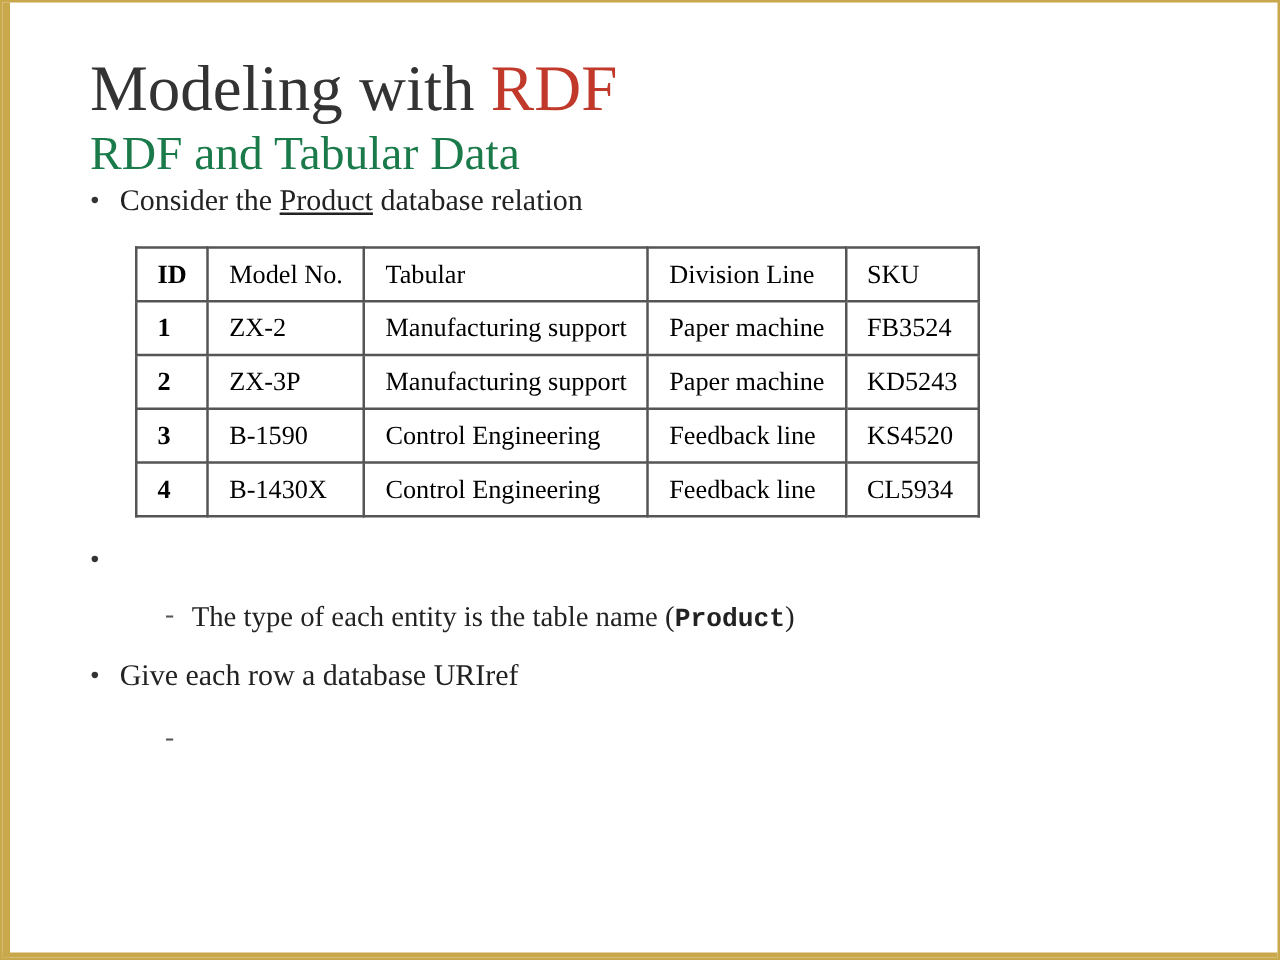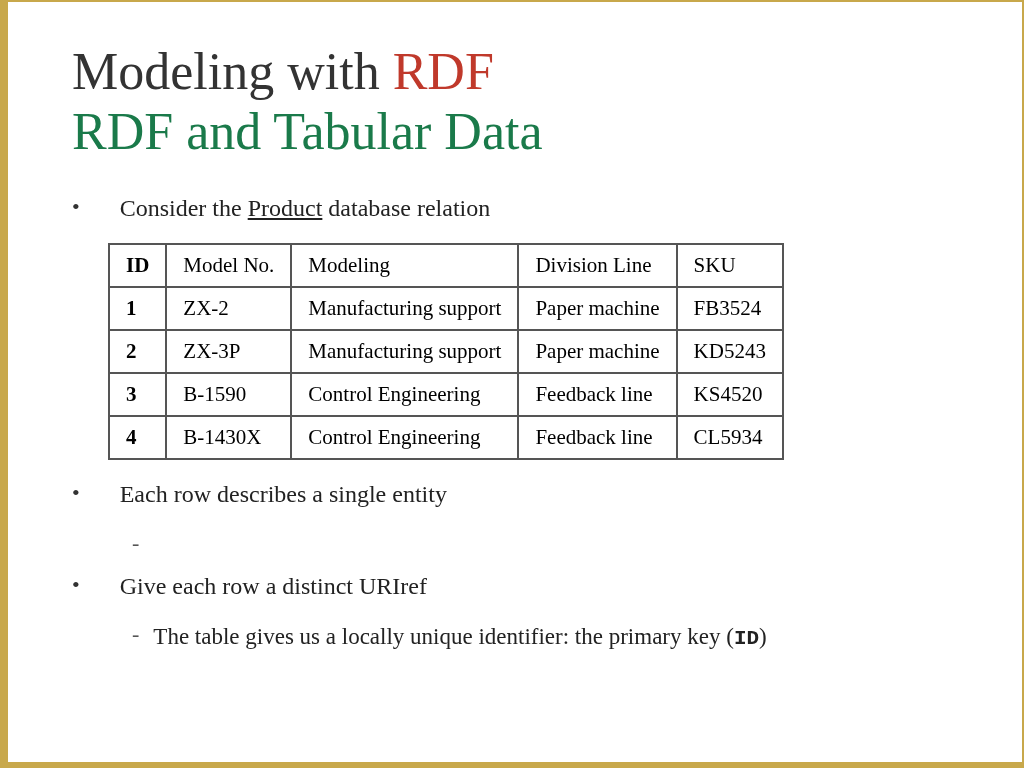--- a/index.html
+++ b/index.html
@@ -38,38 +38,37 @@
     .bottom-border {
       position: absolute;
       bottom: 0;
       left: 0;
       right: 0;
       height: 4px;
       background: #c8a84b;
     }
 
     .title-section {
-      margin-bottom: 30px;
       margin-left: 10px;
     }
 
     .title-line1 {
       font-size: 52px;
       font-weight: normal;
       color: #333333;
       line-height: 1.15;
       font-family: 'Georgia', serif;
     }
 
     .title-line1 .rdf-red {
       color: #c0392b;
     }
 
     .title-line2 {
-      font-size: 52px;
+      font-size: 38px;
       font-weight: normal;
       color: #1a7a4a;
       line-height: 1.15;
       font-family: 'Georgia', serif;
     }
 
     .content {
       margin-left: 10px;
     }
 
@@ -85,21 +84,20 @@
       margin-right: 16px;
       margin-top: 2px;
       flex-shrink: 0;
     }
 
     .bullet-text {
       font-size: 24px;
       color: #222;
       line-height: 1.4;
       font-family: 'Georgia', serif;
-      margin-left: 24px;
     }
 
     .bullet-text .underline {
       text-decoration: underline;
     }
 
     .table-container {
       margin: 8px 0 18px 36px;
     }
 
@@ -179,21 +177,21 @@
         Consider the <span class="underline">Product</span> database relation
       </span>
     </div>
 
     <div class="table-container">
       <table>
         <thead>
           <tr>
             <th>ID</th>
             <th>Model No.</th>
-            <th>Modeling</th>
+            <th>Tabular</th>
             <th>Division Line</th>
             <th>SKU</th>
           </tr>
         </thead>
         <tbody id="table-body">
         <tr>
               <td>1</td>
               <td>ZX-2</td>
               <td>Manufacturing support</td>
               <td>Paper machine</td>
@@ -219,33 +217,32 @@
               <td>Control Engineering</td>
               <td>Feedback line</td>
               <td>CL5934</td>
             </tr>
           </tbody>
       </table>
     </div>
 
     <div class="bullet-item">
       <span class="bullet-dot">•</span>
-      <span class="bullet-text">Each row describes a single entity</span>
-    </div>
-
-    <div class="sub-bullet">
-      <span class="sub-bullet-dash">-</span>
-    </div>
-
-    <div class="bullet-item">
-      <span class="bullet-dot">•</span>
-      <span class="bullet-text">Give each row a distinct URIref</span>
     </div>
 
     <div class="sub-bullet">
       <span class="sub-bullet-dash">-</span>
       <span class="sub-bullet-text">
-        The table gives us a locally unique identifier: the primary key (<span class="code-inline">ID</span>)
+        The type of each entity is the table name (<span class="code-inline">Product</span>)
       </span>
+    </div>
+
+    <div class="bullet-item">
+      <span class="bullet-dot">•</span>
+      <span class="bullet-text">Give each row a database URIref</span>
+    </div>
+
+    <div class="sub-bullet">
+      <span class="sub-bullet-dash">-</span>
     </div>
 
   </div>
 </div>
 
 </body></html>

